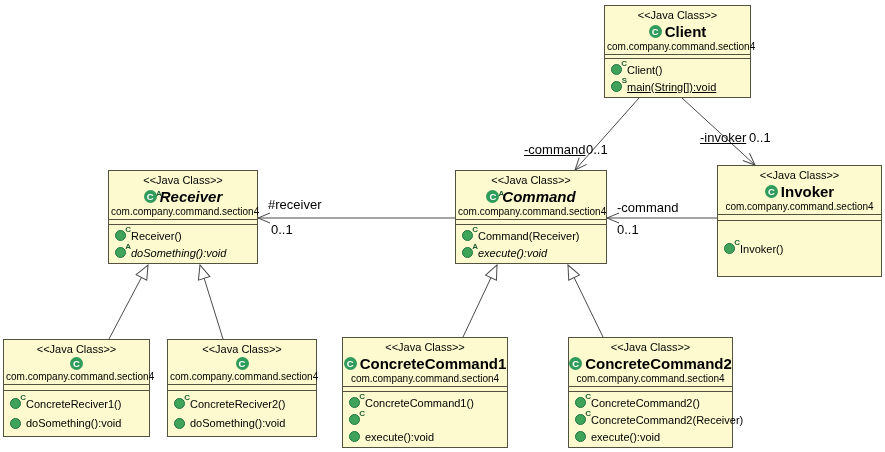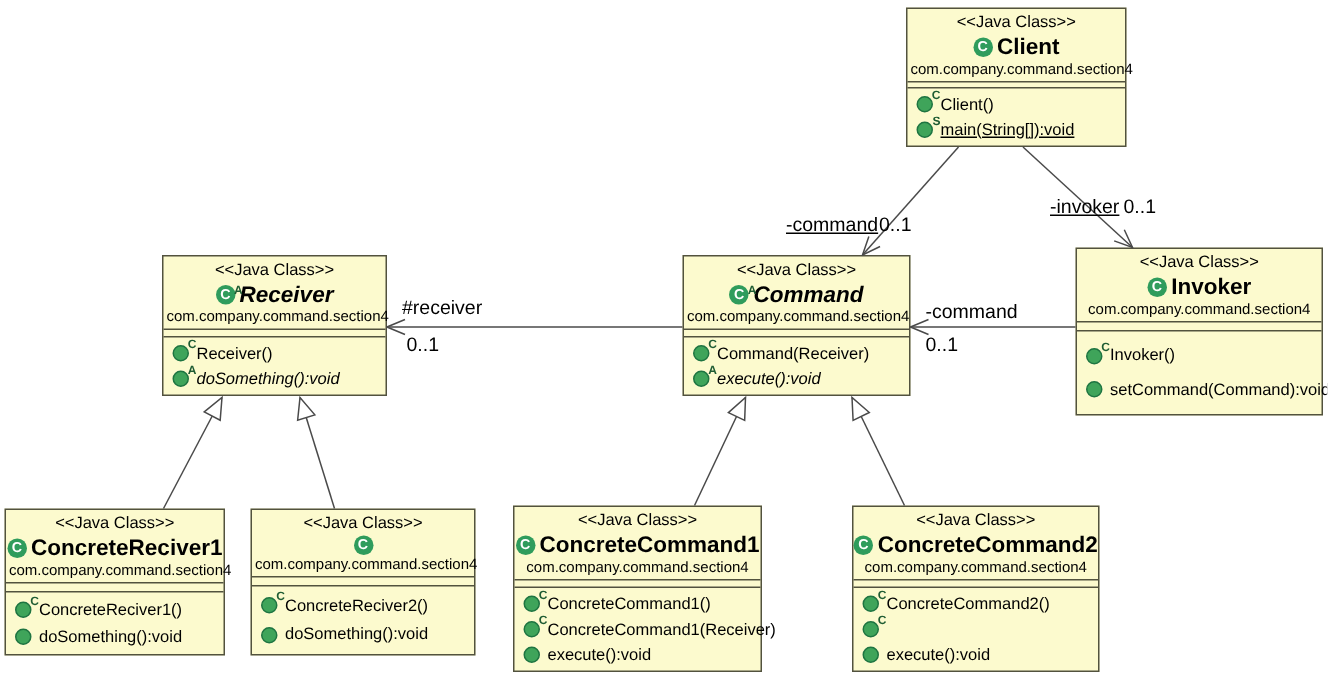--- a/index.html
+++ b/index.html
@@ -142,113 +142,105 @@
       <div class="pkg">com.company.command.section4</div>
     </div>
     <div class="attrs"></div>
     <div class="mths">
       <div class="m">
         <span class="micon">
             <b class="msup">C</b>
           </span>
         <span class="ml">Invoker()</span>
       </div>
+    </div>
+  </div>
+
+  <div class="cls" style="left:3px;top:339px;width:147px;height:98px">
+    <div class="hdr">
+      <div class="st">&lt;&lt;Java Class&gt;&gt;</div>
+      <div class="nrow">
+        <span class="cicon">
+            <span class="cl">C</span>
+          </span>
+      </div>
+      <div class="pkg">com.company.command.section4</div>
+    </div>
+    <div class="attrs"></div>
+    <div class="mths">
+      <div class="m">
+        <span class="micon">
+            <b class="msup">C</b>
+          </span>
+        <span class="ml">ConcreteReciver1()</span>
+      </div>
       <div class="m">
         <span class="micon">
             <b class="msup"></b>
           </span>
-        <span class="ml">setCommand(Command):void</span>
-      </div>
-    </div>
-  </div>
-
-  <div class="cls" style="left:3px;top:339px;width:147px;height:98px">
-    <div class="hdr">
-      <div class="st">&lt;&lt;Java Class&gt;&gt;</div>
-      <div class="nrow">
-        <span class="cicon">
-            <span class="cl">C</span>
-          </span>
-        <span class="nm">ConcreteReciver1</span>
-      </div>
-      <div class="pkg">com.company.command.section4</div>
-    </div>
-    <div class="attrs"></div>
-    <div class="mths">
-      <div class="m">
-        <span class="micon">
-            <b class="msup">C</b>
-          </span>
-        <span class="ml">ConcreteReciver1()</span>
+        <span class="ml">doSomething():void</span>
+      </div>
+    </div>
+  </div>
+
+  <div class="cls" style="left:167px;top:339px;width:150px;height:98px">
+    <div class="hdr">
+      <div class="st">&lt;&lt;Java Class&gt;&gt;</div>
+      <div class="nrow">
+        <span class="cicon">
+            <span class="cl">C</span>
+          </span>
+      </div>
+      <div class="pkg">com.company.command.section4</div>
+    </div>
+    <div class="attrs"></div>
+    <div class="mths">
+      <div class="m">
+        <span class="micon">
+            <b class="msup">C</b>
+          </span>
+        <span class="ml">ConcreteReciver2()</span>
       </div>
       <div class="m">
         <span class="micon">
             <b class="msup"></b>
           </span>
         <span class="ml">doSomething():void</span>
       </div>
     </div>
   </div>
 
-  <div class="cls" style="left:167px;top:339px;width:150px;height:98px">
-    <div class="hdr">
-      <div class="st">&lt;&lt;Java Class&gt;&gt;</div>
-      <div class="nrow">
-        <span class="cicon">
-            <span class="cl">C</span>
-          </span>
-      </div>
-      <div class="pkg">com.company.command.section4</div>
-    </div>
-    <div class="attrs"></div>
-    <div class="mths">
-      <div class="m">
-        <span class="micon">
-            <b class="msup">C</b>
-          </span>
-        <span class="ml">ConcreteReciver2()</span>
+  <div class="cls" style="left:342px;top:337px;width:166px;height:111px">
+    <div class="hdr">
+      <div class="st">&lt;&lt;Java Class&gt;&gt;</div>
+      <div class="nrow">
+        <span class="cicon">
+            <span class="cl">C</span>
+          </span>
+        <span class="nm">ConcreteCommand1</span>
+      </div>
+      <div class="pkg">com.company.command.section4</div>
+    </div>
+    <div class="attrs"></div>
+    <div class="mths">
+      <div class="m">
+        <span class="micon">
+            <b class="msup">C</b>
+          </span>
+        <span class="ml">ConcreteCommand1()</span>
+      </div>
+      <div class="m">
+        <span class="micon">
+            <b class="msup">C</b>
+          </span>
       </div>
       <div class="m">
         <span class="micon">
             <b class="msup"></b>
           </span>
-        <span class="ml">doSomething():void</span>
-      </div>
-    </div>
-  </div>
-
-  <div class="cls" style="left:342px;top:337px;width:166px;height:111px">
-    <div class="hdr">
-      <div class="st">&lt;&lt;Java Class&gt;&gt;</div>
-      <div class="nrow">
-        <span class="cicon">
-            <span class="cl">C</span>
-          </span>
-        <span class="nm">ConcreteCommand1</span>
-      </div>
-      <div class="pkg">com.company.command.section4</div>
-    </div>
-    <div class="attrs"></div>
-    <div class="mths">
-      <div class="m">
-        <span class="micon">
-            <b class="msup">C</b>
-          </span>
-        <span class="ml">ConcreteCommand1()</span>
-      </div>
-      <div class="m">
-        <span class="micon">
-            <b class="msup">C</b>
-          </span>
-        <span class="ml">ConcreteCommand1(Receiver)</span>
-      </div>
-      <div class="m">
-        <span class="micon">
-            <b class="msup"></b>
-          </span>
         <span class="ml">execute():void</span>
       </div>
     </div>
   </div>
 
   <div class="cls" style="left:568px;top:337px;width:165px;height:111px">
     <div class="hdr">
       <div class="st">&lt;&lt;Java Class&gt;&gt;</div>
       <div class="nrow">
         <span class="cicon">
@@ -263,20 +255,21 @@
       <div class="m">
         <span class="micon">
             <b class="msup">C</b>
           </span>
         <span class="ml">ConcreteCommand2()</span>
       </div>
       <div class="m">
         <span class="micon">
             <b class="msup">C</b>
           </span>
+        <span class="ml">ConcreteCommand2(Receiver)</span>
       </div>
       <div class="m">
         <span class="micon">
             <b class="msup"></b>
           </span>
         <span class="ml">execute():void</span>
       </div>
     </div>
   </div>
 

